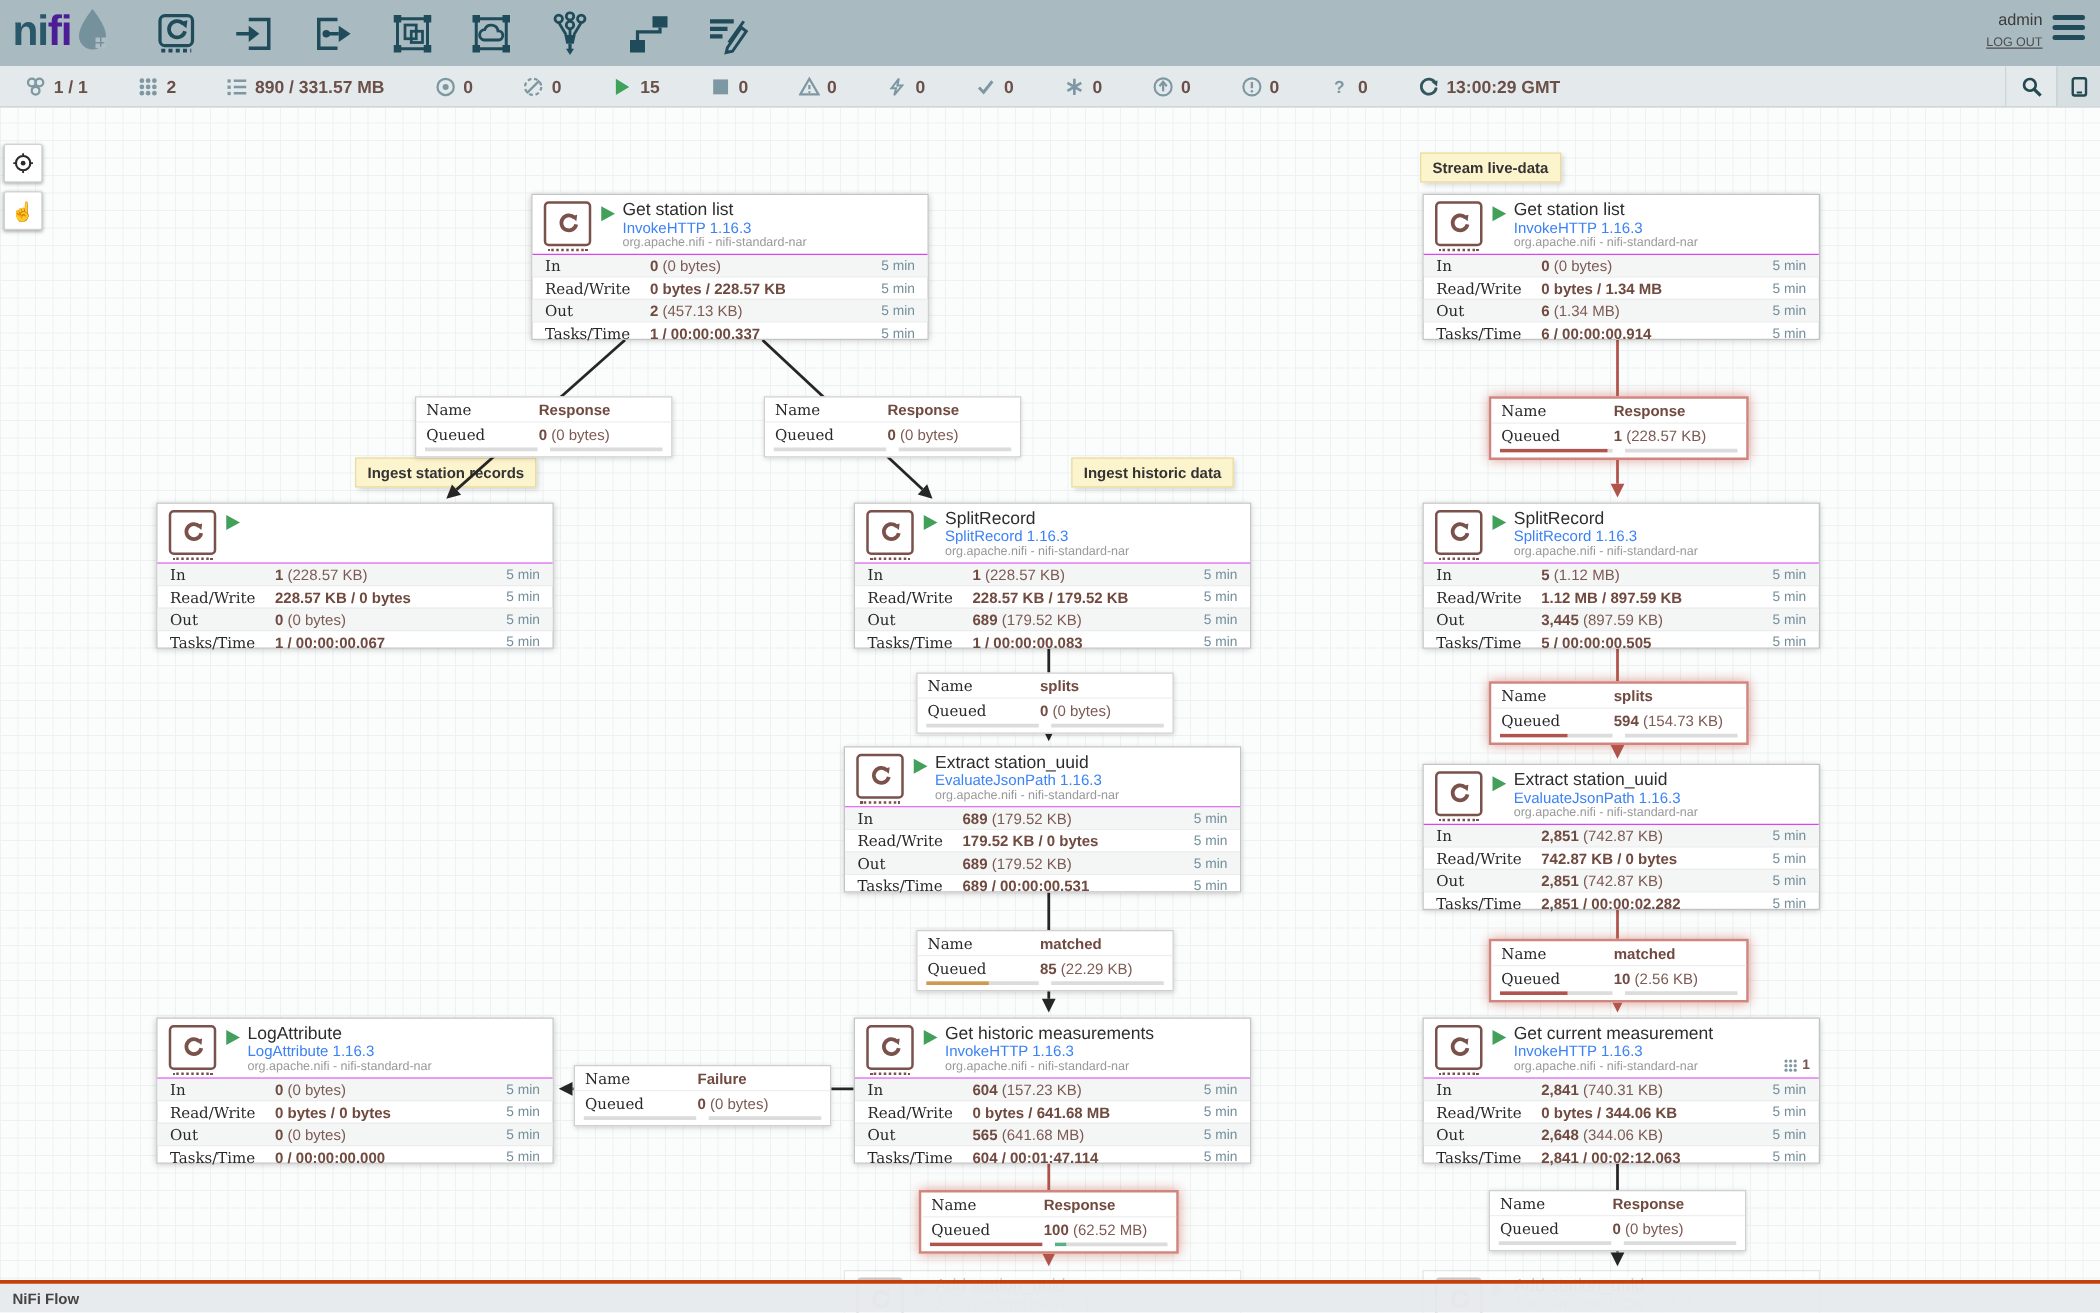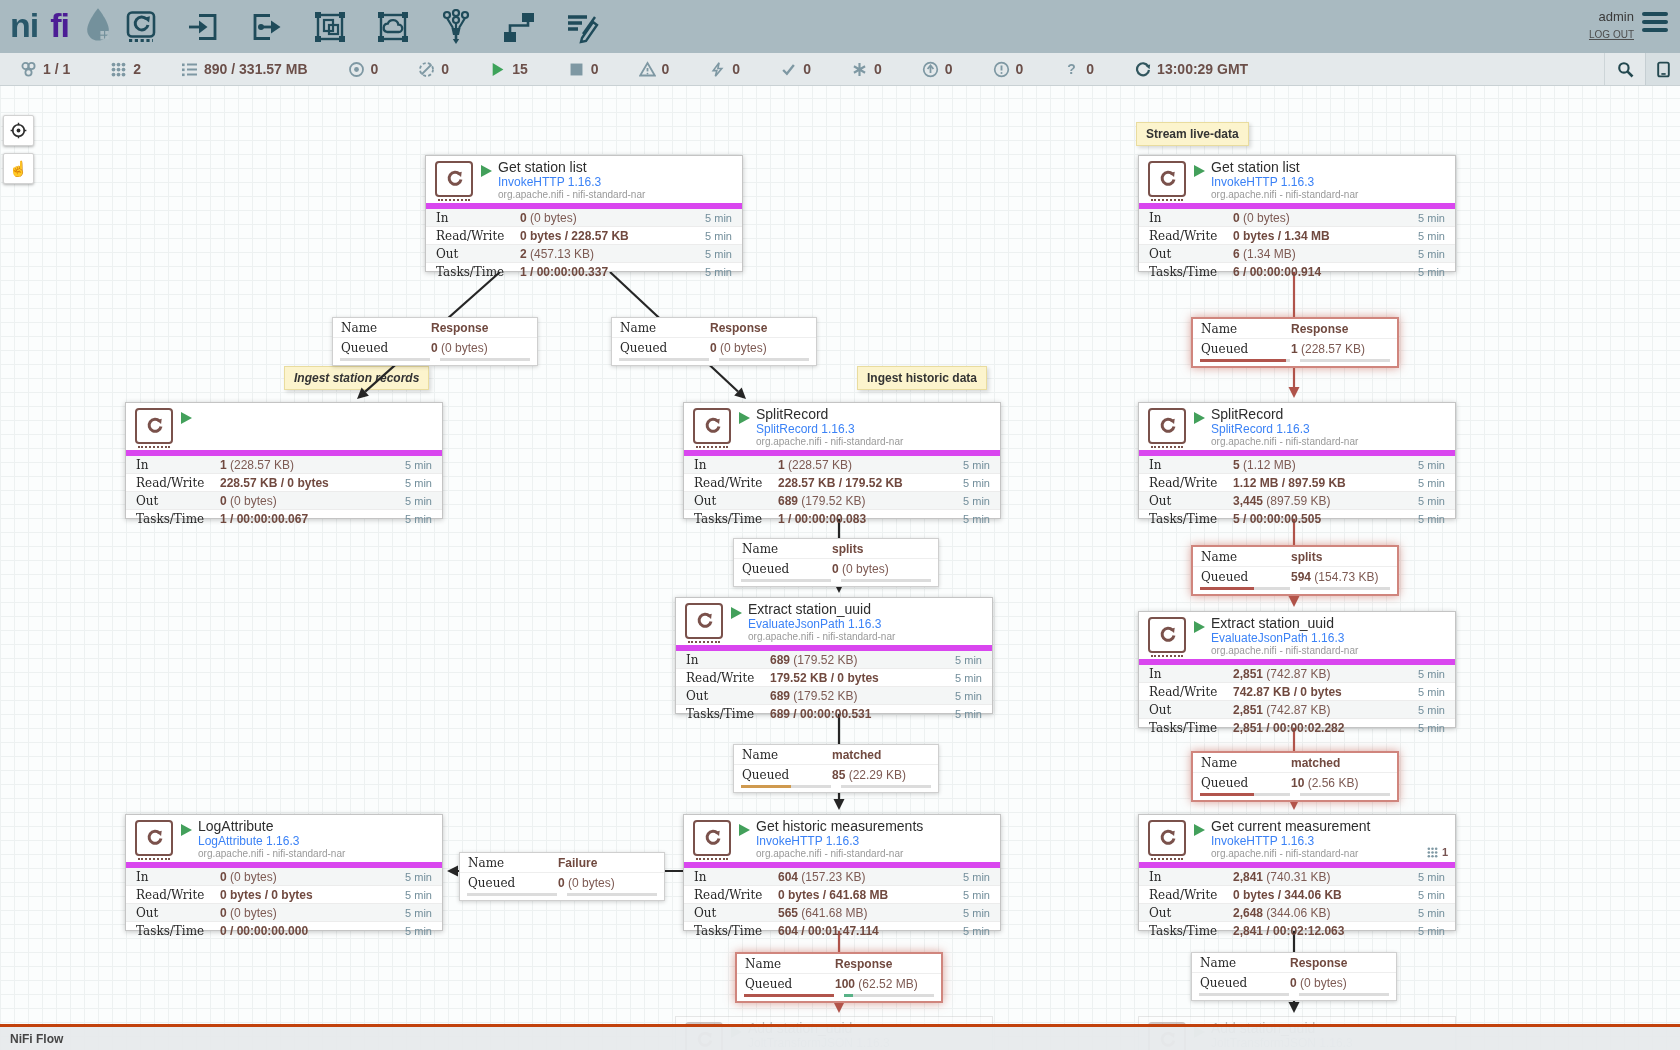--- a/index.html
+++ b/index.html
@@ -8,21 +8,21 @@
   .slab{font-family:"DejaVu Serif","Liberation Serif",serif;}
 
   
   #canvas{position:absolute;inset:0;background-color:#fbfdfd;
     background-image:linear-gradient(#edf1f1 1px,transparent 1px),
                      linear-gradient(90deg,#edf1f1 1px,transparent 1px);
     background-size:14px 14px;}
 
   
   #header{position:absolute;left:0;top:0;right:0;height:53px;background:#a9bac1;z-index:30;}
-  #logo{position:absolute;left:10px;top:6px;display:flex;align-items:center;gap:12px;}
+  #logo{position:absolute;left:10px;top:6px;display:flex;align-items:flex-start;}
   #logo .ni{font-size:34px;font-weight:bold;color:#29586a;letter-spacing:-1px;line-height:38px;}
   #logo .fi{font-size:34px;font-weight:bold;color:#4c1d95;letter-spacing:-1px;line-height:38px;}
   #toolbar{position:absolute;left:122px;top:6px;display:flex;gap:25px;align-items:center;height:42px;}
   .tb-icon{width:38px;height:38px;display:flex;align-items:center;justify-content:center;cursor:grab;}
   #header-right{position:absolute;right:46px;top:7px;text-align:right;}
   #user-name{font-size:13px;color:#3a3a3a;}
   #logout{font-size:10px;color:#4d4d4d;text-decoration:underline;cursor:pointer;display:block;margin-top:4px;}
   #hamburger{position:absolute;right:12px;top:12px;width:26px;cursor:pointer;}
   #hamburger div{height:4px;background:#1f4b5a;border-radius:2px;margin-bottom:4px;}
 
@@ -50,21 +50,21 @@
     display:flex;align-items:center;justify-content:center;}
   .proc-icon:after{content:"";position:absolute;left:1px;right:1px;bottom:-6px;border-bottom:2px dotted #7a514b;}
   .run-badge{position:absolute;left:55px;top:9px;width:0;height:0;
     border-left:11px solid #43a05b;border-top:6px solid transparent;border-bottom:6px solid transparent;}
   .proc-titles{position:absolute;left:72px;top:3px;right:8px;}
   .proc-title{font-size:14px;color:#2d2d2d;line-height:16px;white-space:nowrap;}
   .proc-type{font-size:12px;color:#3b82f6;line-height:14px;white-space:nowrap;}
   .proc-bundle{font-size:10px;color:#999;line-height:12px;white-space:nowrap;}
   .thread-badge{position:absolute;right:7px;top:31px;display:none;align-items:center;gap:4px;
     font-size:11px;font-weight:bold;color:#775351;}
-  .proc-stats{position:absolute;left:0;right:0;top:47px;bottom:0;border-top:6px solid #d946ef;}
+  .proc-stats{position:absolute;left:0;right:0;top:47px;bottom:0;border-top:1px solid #d946ef;}
   .stat-row{display:flex;align-items:center;height:17px;font-size:12px;border-top:1px solid #ececec;}
   .stat-row:first-child{border-top:none;}
   .stat-row:nth-child(odd){background:#f4f6f6;}
   .stat-label{width:84px;padding-left:10px;color:#282828;font-size:12px;}
   .stat-val{flex:1;color:#7d5a53;white-space:nowrap;}
   .stat-val b{color:#70493f;}
   .stat-win{width:44px;text-align:right;padding-right:10px;font-size:11px;color:#728e9b;}
 
   
   .conn{position:absolute;width:204px;background:#fff;border:1px solid #cfcfcf;z-index:14;
@@ -117,21 +117,21 @@
       <line x1="1294" y1="272" x2="1294" y2="387" stroke="#b0544b" stroke-width="2.2"></line>
       <polygon points="1294,398 1288.5,387 1299.5,387" fill="#b0544b"></polygon>
       <line x1="1294" y1="517" x2="1294" y2="596" stroke="#b0544b" stroke-width="2.2"></line>
       <polygon points="1294,607 1288.5,596 1299.5,596" fill="#b0544b"></polygon>
       <line x1="1294" y1="726" x2="1294" y2="799" stroke="#b0544b" stroke-width="2.2"></line>
       <polygon points="1294,810 1288.5,799 1299.5,799" fill="#b0544b"></polygon>
       <line x1="1294" y1="929" x2="1294" y2="1002" stroke="#262626" stroke-width="2.2"></line>
       <polygon points="1294,1013 1288.5,1002 1299.5,1002" fill="#262626"></polygon>
     </svg>
 <div class="flowlabel" style="left: 1136px; top: 122px;">Stream live-data</div>
-    <div class="flowlabel" style="left: 284px; top: 366px; font-style: italic;">Ingest station records</div>
+    <div class="flowlabel" style="left: 284px; top: 366px;">Ingest station records</div>
     <div class="flowlabel" style="left: 857px; top: 366px;">Ingest historic data</div>
     <div class="proc" style="left: 425px; top: 155px;">
     <div class="proc-head">
       <span class="proc-icon">
         <svg width="22" height="22" viewBox="0 0 22 22">
           <path d="M16.5 6.2 A6 6 0 1 0 18 11.5" fill="none" stroke="#7a514b" stroke-width="3"></path>
           <path d="M13.5 5.2 l5.2 -1.4 -0.6 5.2 z" fill="#7a514b"></path>
         </svg>
       </span>
       <span class="run-badge"></span>

